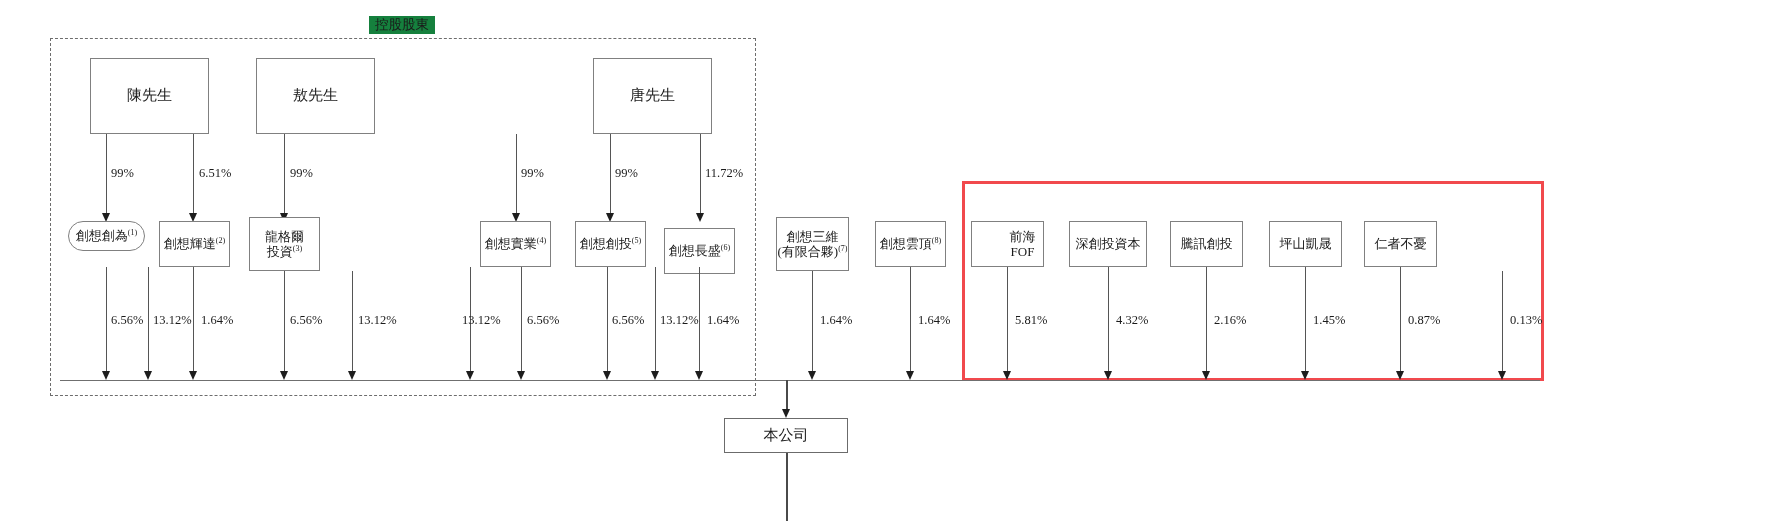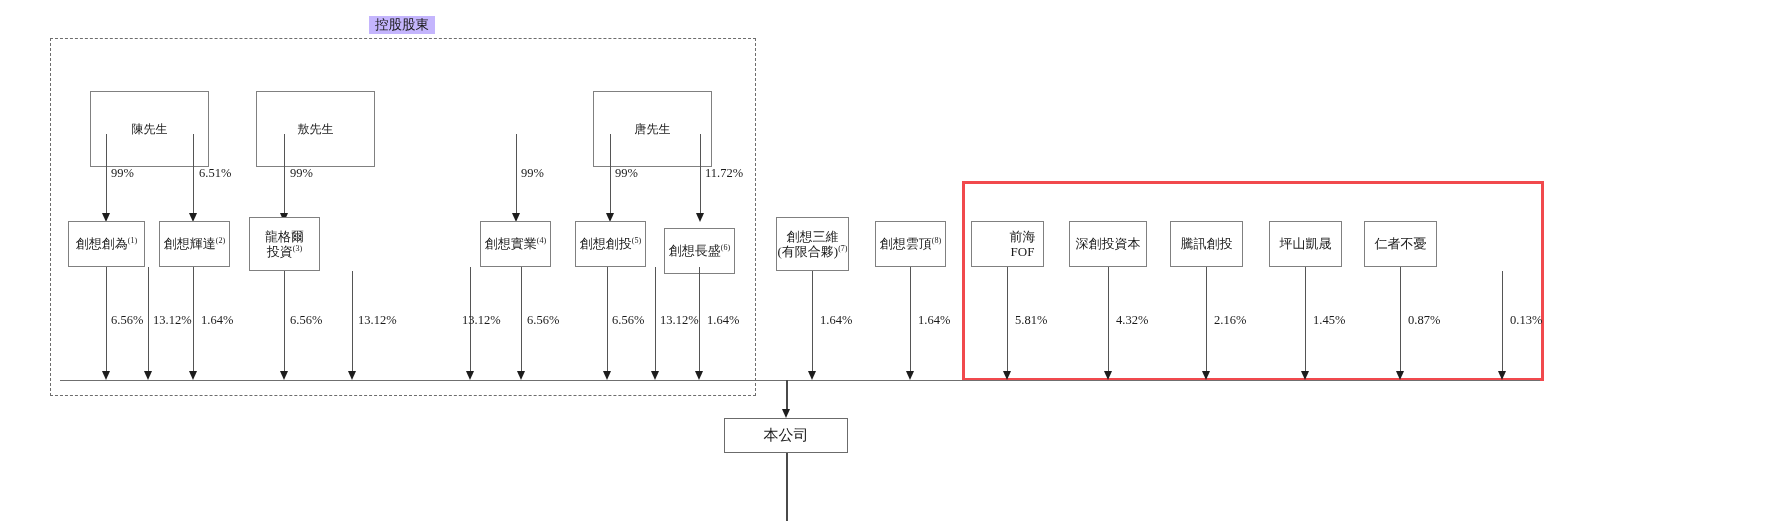--- a/index.html
+++ b/index.html
@@ -4,21 +4,21 @@
 <style>
   html,body{margin:0;padding:0;background:#ffffff;}
   body{width:1786px;height:521px;position:relative;overflow:hidden;
        font-family:"Liberation Serif","DejaVu Serif",serif;color:#1a1a1a;}
   #stage{position:absolute;left:0;top:0;width:1786px;height:521px;}
 
   
   .box{position:absolute;border:1px solid #808080;background:#fff;
        display:flex;align-items:center;justify-content:center;text-align:center;
        line-height:1.18;box-sizing:border-box;}
-  .person-box{font-size:12px;margin-top:33px;}
+  .person-box{font-size:15px;}
   .entity-box{font-size:13px;}
   .investor-box{font-size:13px;}
   .company-box{font-size:15px;border-color:#6b6b6b;}
 
   .sup{font-size:0.62em;vertical-align:super;letter-spacing:0;}
 
   
   .vline{position:absolute;width:1px;background:#555;}
   .vline.thick{width:1.5px;background:#4a4a4a;}
   
@@ -28,21 +28,21 @@
   .arrow{position:absolute;width:0;height:0;
          border-left:4.5px solid transparent;border-right:4.5px solid transparent;
          border-top:9px solid #1d1d1d;}
 
   
   .pct{position:absolute;font-size:12.5px;white-space:nowrap;
        font-family:"Liberation Serif","DejaVu Serif",serif;}
 
   
   #ctrl-frame{position:absolute;border:1.4px dashed #6d6d6d;box-sizing:border-box;background:transparent;}
-  #ctrl-title{position:absolute;font-size:13.5px;background:#c4b5fd;padding:0 6px;white-space:nowrap;}
+  #ctrl-title{position:absolute;font-size:13.5px;background:#15803d;padding:0 6px;white-space:nowrap;}
 
   
   #red-frame{position:absolute;border:3px solid #f1494d;box-sizing:border-box;background:transparent;}
 </style>
 </head>
 <body>
 
 <div id="stage">
 
   <div id="ctrl-frame" style="left:50px;top:38px;width:706px;height:358px;"></div>
@@ -79,21 +79,21 @@
   <div class="pct" style="left:521px;top:166px;">99%</div>
 
   <div class="vline" style="left:610px;top:134px;height:85px;"></div>
   <div class="arrow" style="left:606px;top:213px;"></div>
   <div class="pct" style="left:615px;top:166px;">99%</div>
 
   <div class="vline" style="left:700px;top:134px;height:85px;"></div>
   <div class="arrow" style="left:696px;top:213px;"></div>
   <div class="pct" style="left:705px;top:166px;">11.72%</div>
 
-  <div class="box entity-box" style="left:68px;top:221px;width:77px;height:46px;">
+  <div class="box entity-box" style="left:68px;top:221px;width:77px;height:30px;border-radius:18px;">
     <span><span>創想創為</span><span class="sup">(1)</span></span>
   </div>
 
   <div class="box entity-box" style="left:159px;top:221px;width:71px;height:46px;">
     <span><span>創想輝達</span><span class="sup">(2)</span></span>
   </div>
 
   <div class="box entity-box" style="left:249px;top:217px;width:71px;height:54px;flex-direction:column;">
     <span>龍格爾</span>
     <span><span>投資</span><span class="sup">(3)</span></span>

